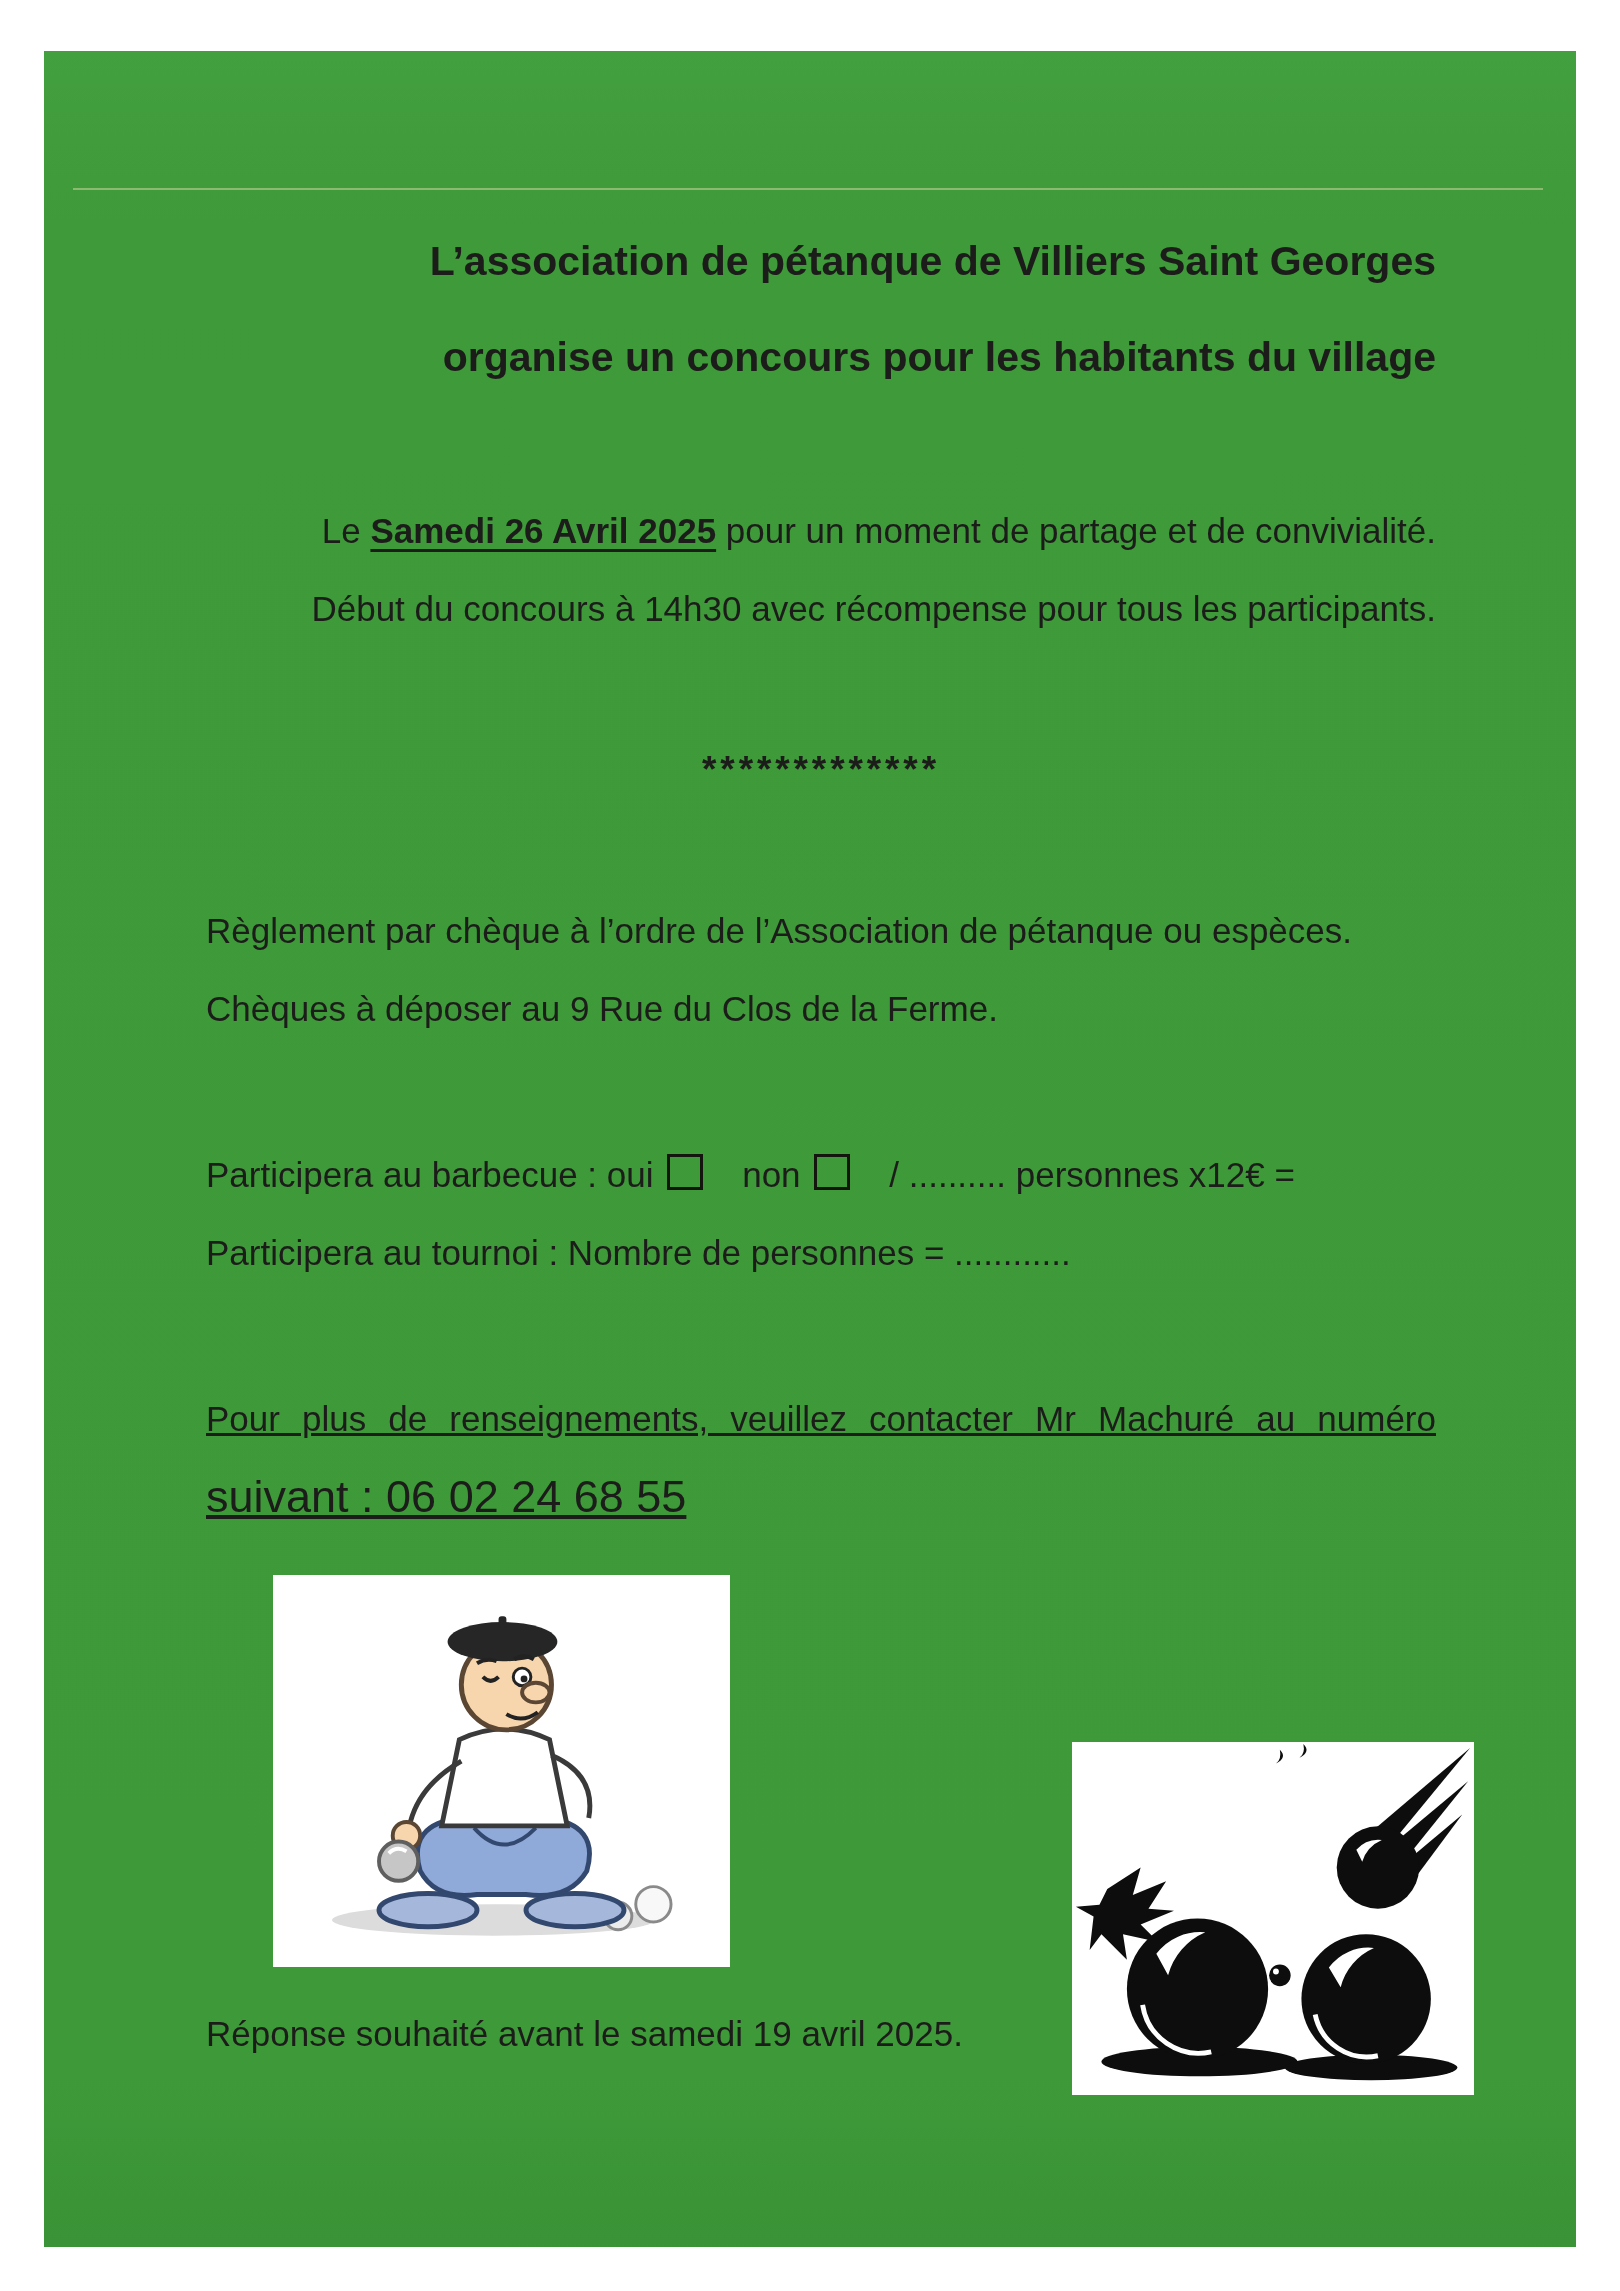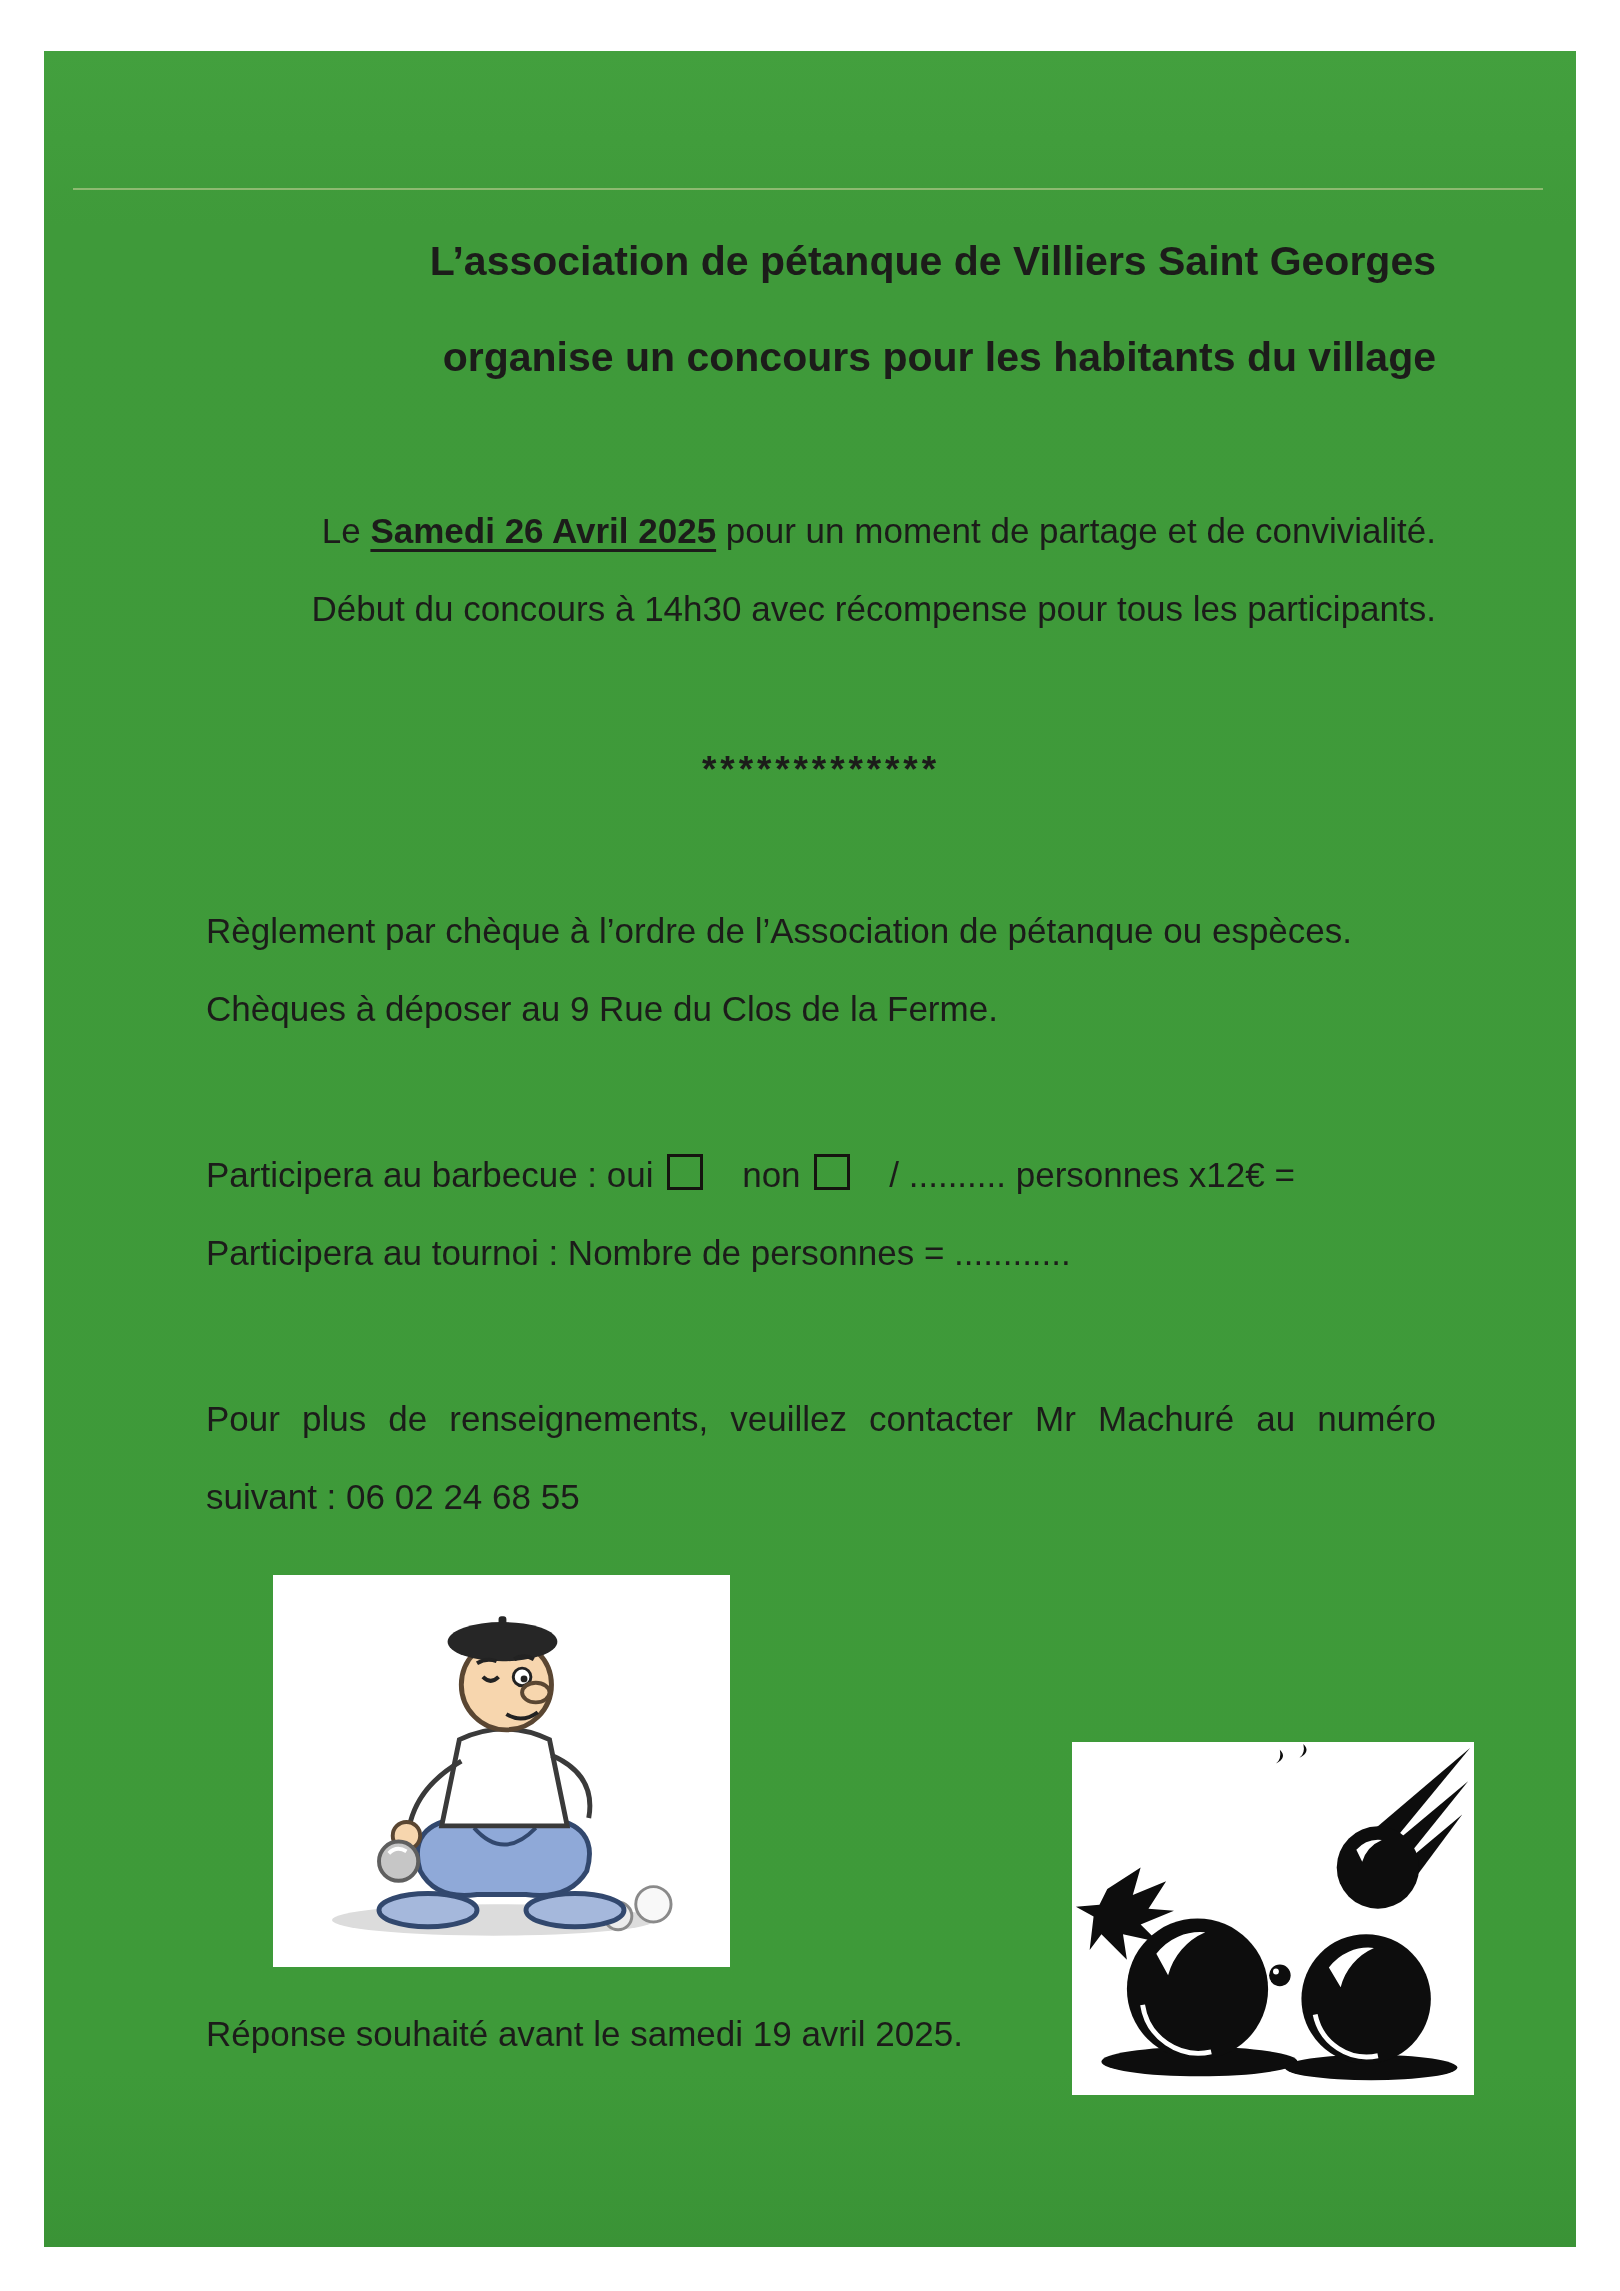--- a/index.html
+++ b/index.html
@@ -72,29 +72,29 @@
   .checkbox {
     display: inline-block;
     width: 30px;
     height: 30px;
     border: 3.9px solid #15150f;
     margin-left: 13.7px;
     vertical-align: -2.9px;
     background: transparent;
   }
   .ml-lg { margin-left: 39px; }
-  .contact-block { margin-top: 88px; }
+  .contact-block { margin-top: 88px; text-decoration: underline; }
   .contact-line-1 {
     font-size: 35px;
     line-height: 78px;
     text-align: justify;
     text-align-last: justify;
   }
   .contact-line-2 {
-    font-size: 35px;
+    font-size: 45px;
     line-height: 78px;
   }
   .figures {
     position: relative;
     margin-top: 39px;
     height: 568px;
   }
   .fig {
     position: absolute;
     background: #ffffff;

